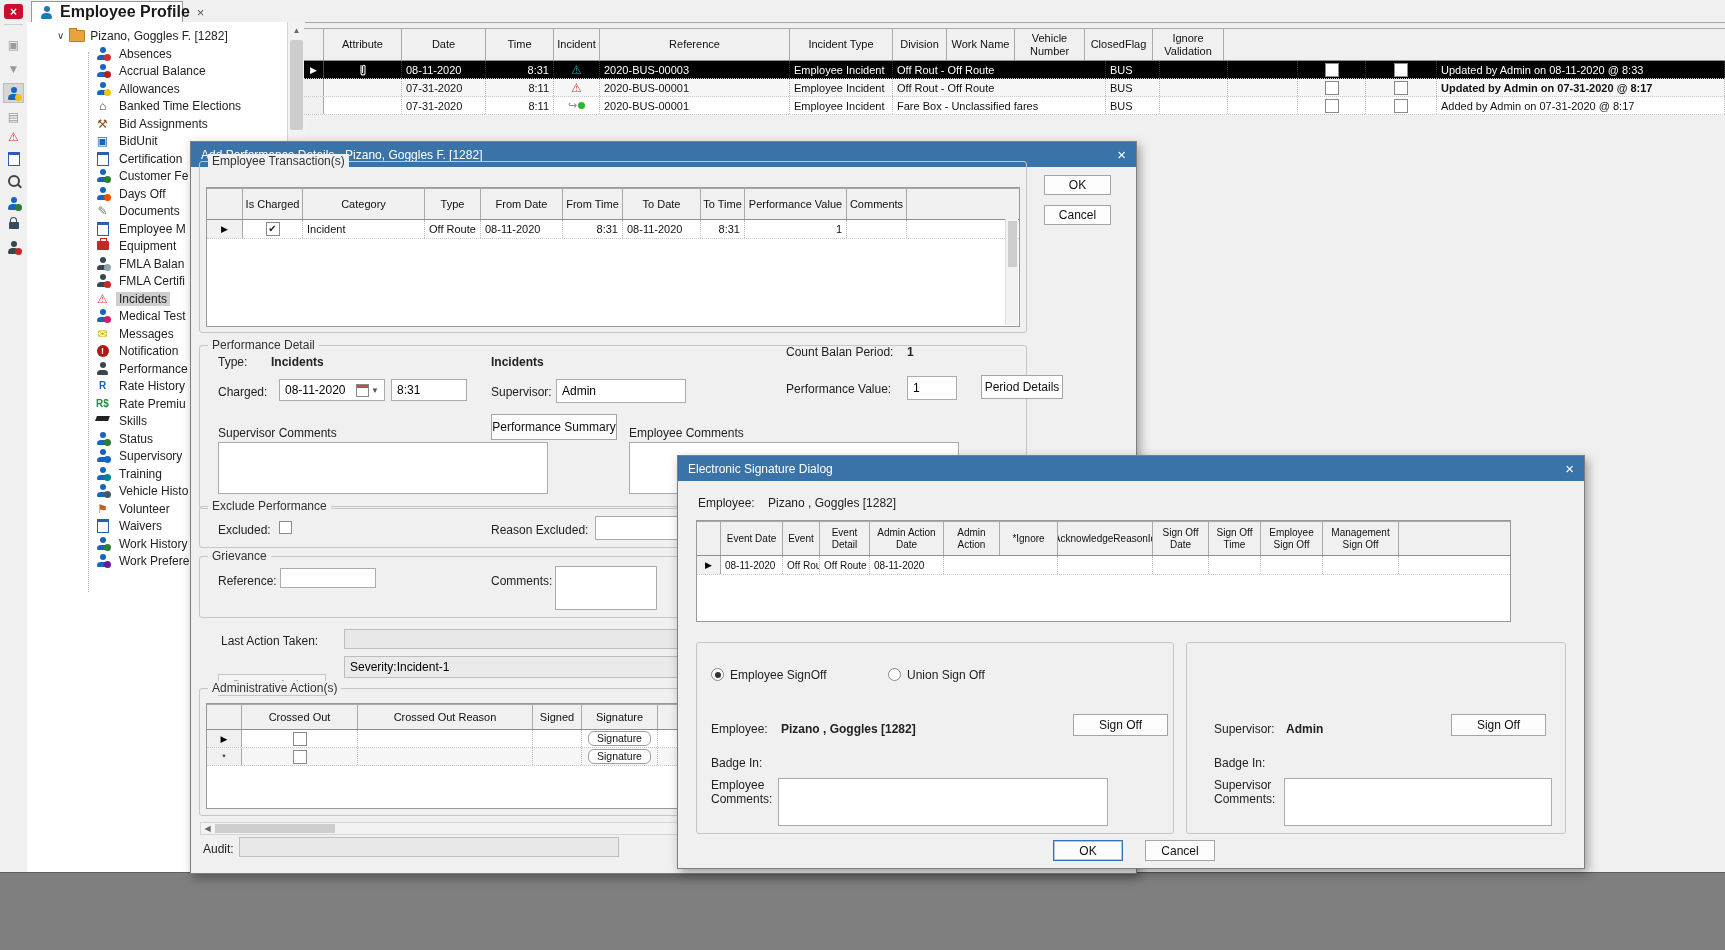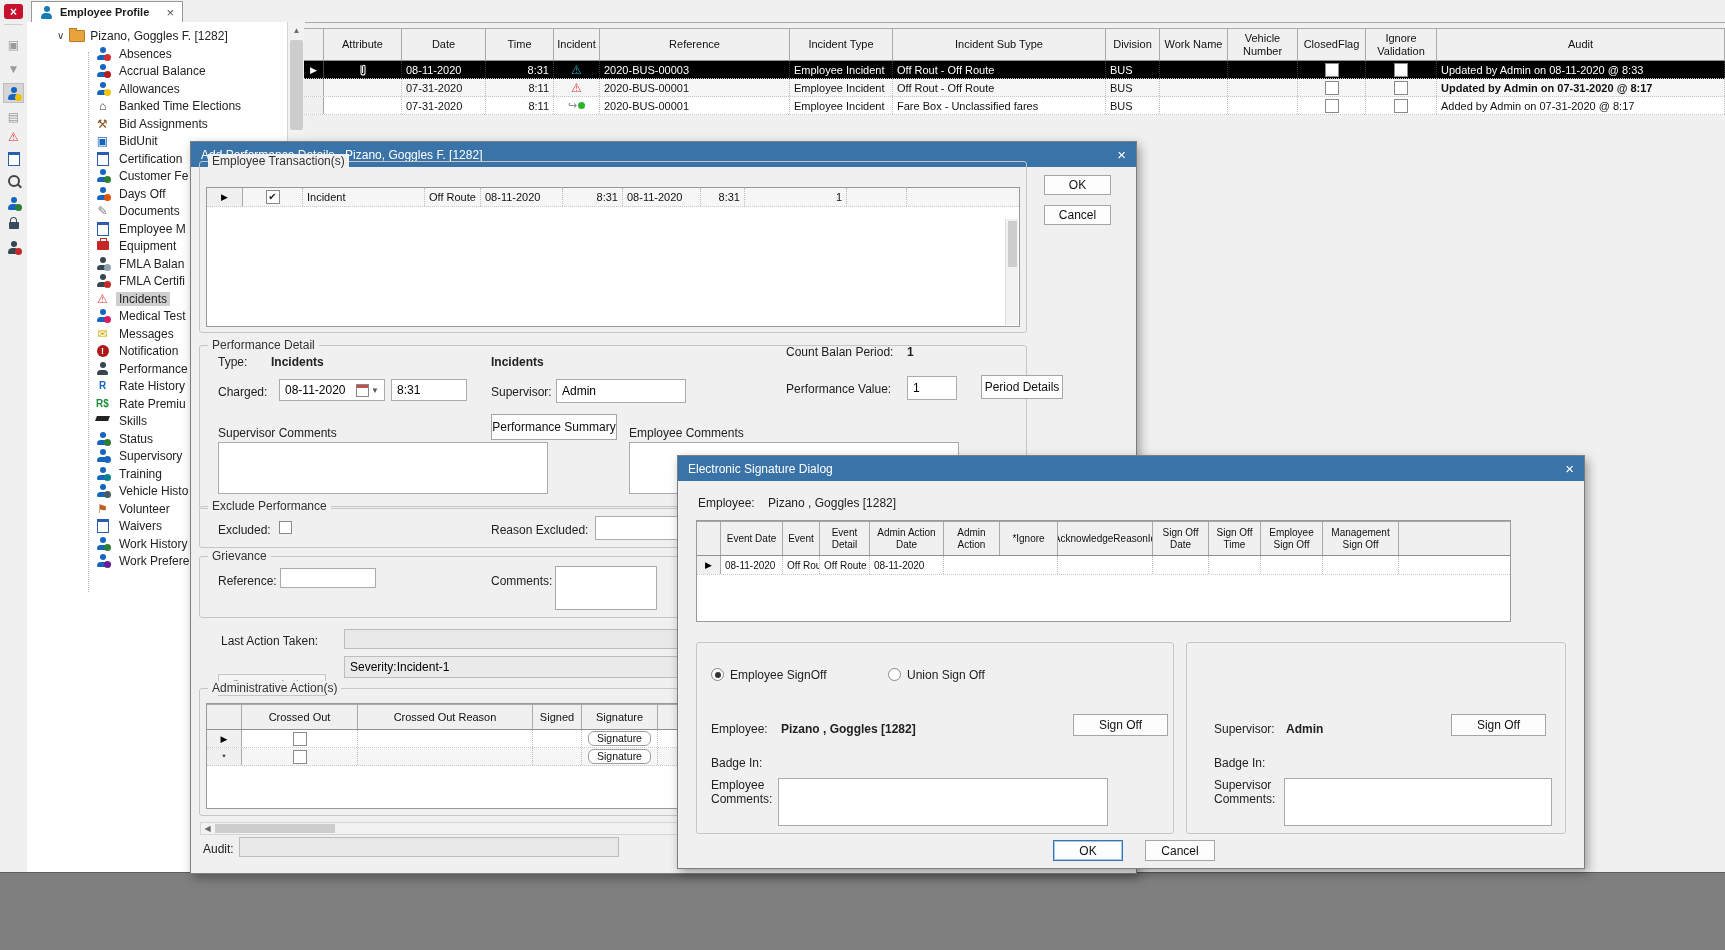--- a/index.html
+++ b/index.html
@@ -30,21 +30,21 @@
   .lockic::before{content:"";position:absolute;top:-5px;left:1.5px;width:5px;height:5px;border:1.5px solid #394b5e;border-bottom:none;border-radius:4px 4px 0 0;}
   .srchic{display:inline-block;width:8px;height:8px;border:2px solid #444;border-radius:50%;position:relative;}
   .srchic::after{content:"";position:absolute;width:5px;height:2px;background:#444;transform:rotate(45deg);right:-4px;bottom:-2px;}
   .gi{font-style:normal;}
   .dot{display:inline-block;width:7px;height:7px;border-radius:50%;margin-left:1px;}
   .clipsvg{display:block;}
 
   
   .tabbar{position:absolute;left:27px;top:0;right:0;height:22px;background:#f0f0f0;border-bottom:1px solid #a8a8a8;}
   .tab{position:absolute;left:4px;top:1px;height:21px;width:152px;background:#fff;border:1px solid #989898;border-bottom:none;display:flex;align-items:center;gap:7px;padding:0 8px;box-sizing:border-box;}
-  .tablbl{font-size:11px;font-weight:bold;color:#1a1a1a;white-space:nowrap;}
+  .tablbl{font-size:16px;font-weight:bold;color:#1a1a1a;white-space:nowrap;}
   .tabx{margin-left:auto;color:#555;font-size:13px;}
 
   
   .treepanel{position:absolute;left:27px;top:22px;width:260px;height:850px;background:#fff;border-right:1px solid #c4c4c4;overflow:hidden;}
   .troot{position:absolute;left:0;top:5px;height:17px;display:flex;align-items:center;gap:5px;padding-left:30px;font-size:12px;color:#222;white-space:nowrap;}
   .chev{color:#3c3c3c;font-size:10px;}
   .vguide{position:absolute;left:61px;top:30px;height:540px;border-left:1px dotted #b5b5b5;}
   .titem{position:absolute;left:68px;height:17px;display:flex;align-items:center;gap:6px;font-size:12px;color:#222;white-space:nowrap;z-index:1;}
   .titem .lbl{padding:0 3px;}
   .titem.selected .lbl{background:#cfcfcf;}
@@ -373,29 +373,27 @@
 
   <div class="grid" id="incGrid" style="left:304px;top:28px;">
       <div class="ghd" style="height:31px">
         <div class="ghc" style="width:20px;flex:0 0 20px"></div>
         <div class="ghc" style="width:78px;flex:0 0 78px">Attribute</div>
         <div class="ghc" style="width:84px;flex:0 0 84px">Date</div>
         <div class="ghc" style="width:68px;flex:0 0 68px">Time</div>
         <div class="ghc" style="width:46px;flex:0 0 46px">Incident</div>
         <div class="ghc" style="width:190px;flex:0 0 190px">Reference</div>
         <div class="ghc" style="width:103px;flex:0 0 103px">Incident Type</div>
-        <div class="ghc" style="width:213px;flex:0 0 213px">Incident Sub Type</div>
         <div class="ghc" style="width:54px;flex:0 0 54px">Division</div>
         <div class="ghc" style="width:68px;flex:0 0 68px">Work Name</div>
         <div class="ghc" style="width:70px;flex:0 0 70px">Vehicle
 Number</div>
         <div class="ghc" style="width:68px;flex:0 0 68px">ClosedFlag</div>
         <div class="ghc" style="width:71px;flex:0 0 71px">Ignore
 Validation</div>
-        <div class="ghc" style="width:288px;flex:0 0 288px">Audit</div>
       </div>
       <div class="grow rsel" style="height:17px">
         <div class="gsc" style="width:20px;flex:0 0 20px">▶</div>
         <div class="gc ctr" style="width:78px;flex:0 0 78px;">
           <svg class="clipsvg" width="10" height="14" viewBox="0 0 10 14">
             <path d="M3 2.5 V10 a2 2 0 0 0 4 0 V3.5 a1.2 1.2 0 0 0 -2.4 0 V9.5" fill="none" stroke="currentColor" stroke-width="1.1" stroke-linecap="round"></path>
           </svg>
         </div>
         <div class="gc" style="width:84px;flex:0 0 84px;">08-11-2020</div>
         <div class="gc" style="width:68px;flex:0 0 68px;justify-content:flex-end;">8:31</div>
@@ -466,20 +464,33 @@
   <div class="dlg" id="apdDlg" style="left:190px;top:141px;width:945px;height:731px;z-index:10;">
     <div class="tbar">
       <span>Add Performance Details - Pizano, Goggles F. [1282]</span>
       <span class="dx">×</span>
     </div>
 
     <div class="grp" style="left:8px;top:19px;width:828px;height:172px;">
       <span class="lg">Employee Transaction(s)</span>
     </div>
     <div class="grid wgrid" id="trGrid" style="left:15px;top:45px;width:812px;height:138px;">
+        <div class="ghd" style="height:30px">
+          <div class="ghc" style="width:36px;flex:0 0 36px"></div>
+          <div class="ghc" style="width:60px;flex:0 0 60px">Is Charged</div>
+          <div class="ghc" style="width:122px;flex:0 0 122px">Category</div>
+          <div class="ghc" style="width:56px;flex:0 0 56px">Type</div>
+          <div class="ghc" style="width:82px;flex:0 0 82px">From Date</div>
+          <div class="ghc" style="width:60px;flex:0 0 60px">From Time</div>
+          <div class="ghc" style="width:78px;flex:0 0 78px">To Date</div>
+          <div class="ghc" style="width:44px;flex:0 0 44px">To Time</div>
+          <div class="ghc" style="width:102px;flex:0 0 102px">Performance Value</div>
+          <div class="ghc" style="width:60px;flex:0 0 60px">Comments</div>
+          <div class="ghc" style="flex:1;border-right:none"></div>
+        </div>
         <div class="grow" style="height:18px">
           <div class="gsc" style="width:36px;flex:0 0 36px">▶</div>
           <div class="gc ctr" style="width:60px;flex:0 0 60px;">
             <span class="cb on">✔</span>
           </div>
           <div class="gc" style="width:122px;flex:0 0 122px;">Incident</div>
           <div class="gc" style="width:56px;flex:0 0 56px;">Off Route</div>
           <div class="gc" style="width:82px;flex:0 0 82px;">08-11-2020</div>
           <div class="gc" style="width:60px;flex:0 0 60px;justify-content:flex-end;">8:31</div>
           <div class="gc" style="width:78px;flex:0 0 78px;">08-11-2020</div>

